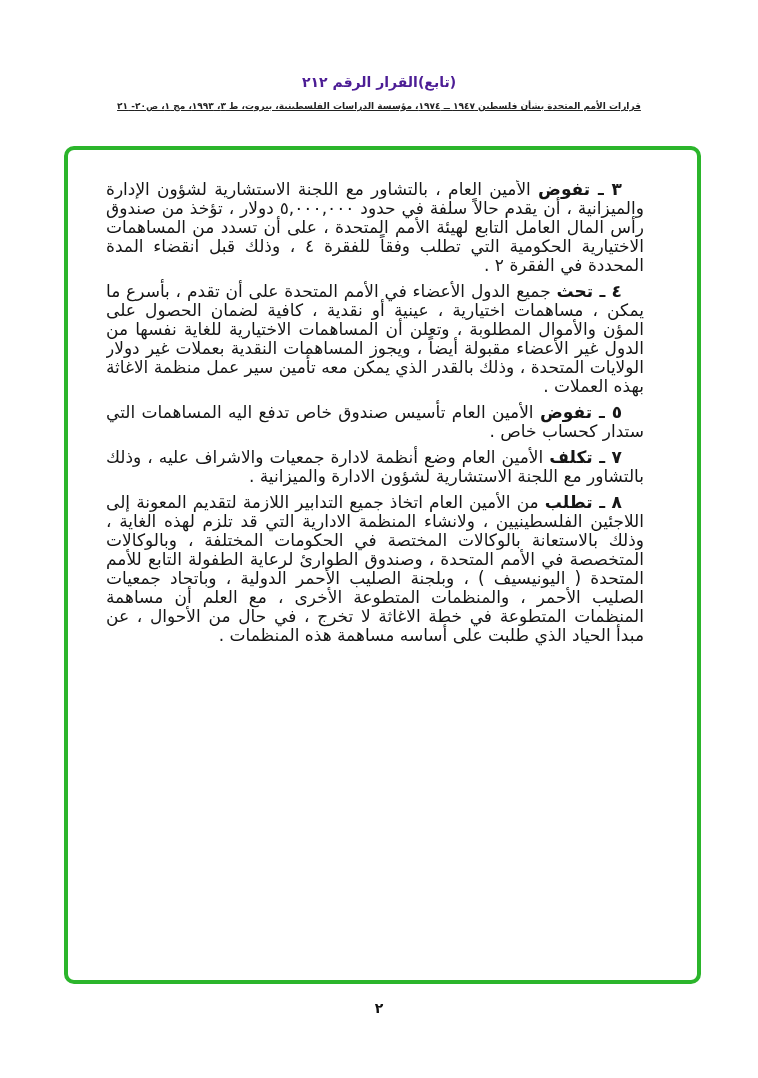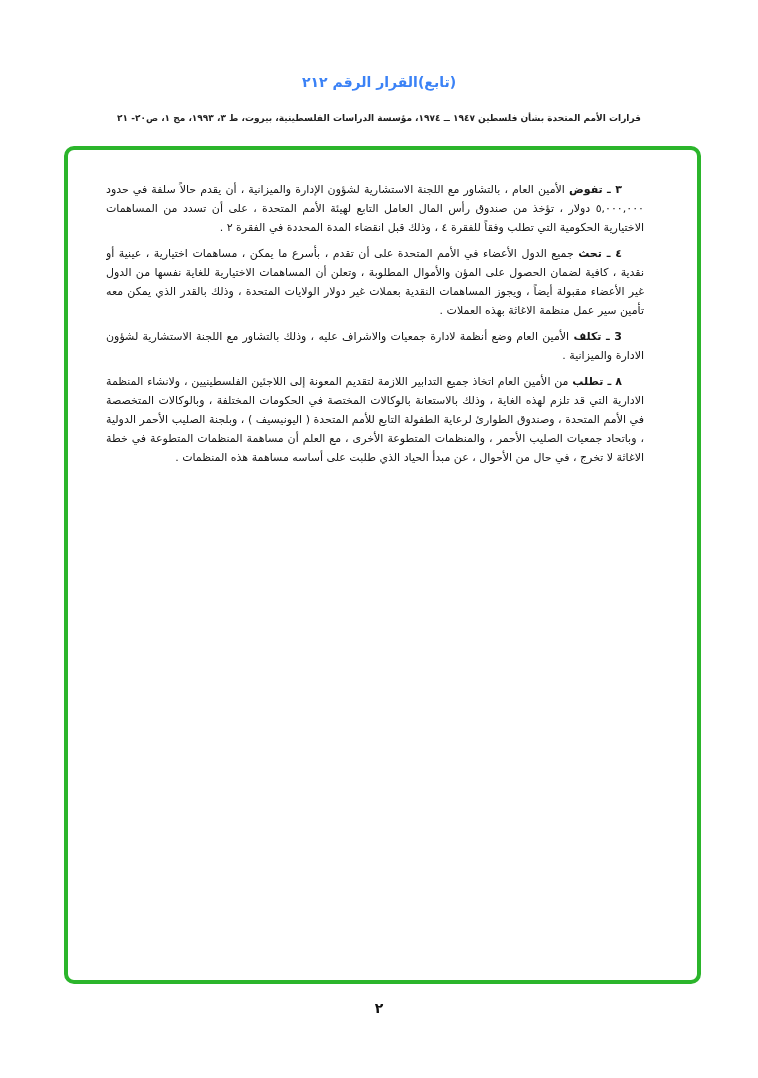--- a/index.html
+++ b/index.html
@@ -13,43 +13,44 @@
   }
   .header {
     position:absolute;
     top:74px; left:0; right:0;
     text-align:center;
     direction:rtl;
   }
   .title {
     font-size:14px;
     font-weight:700;
-    color:#3b82f6;
+    color:#4c1d95;
   }
   .citation {
-    margin-top:23px;
+    margin-top:11px;
     font-size:9px;
     font-weight:700;
     color:#222;
+    text-decoration:underline;
   }
   .frame {
     position:absolute;
     left:64px; top:146px;
     width:637px; height:838px;
     border:4px solid #2bb52b;
     border-radius:10px;
     background:#ffffff;
     overflow:hidden;
   }
   .content {
     position:absolute;
     top:30px; right:53px; left:38px; bottom:18px;
     direction:rtl;
     text-align:justify;
-    font-size:11px;
+    font-size:17px;
     line-height:19px;
     color:#161616;
     overflow:hidden;
   }
   .para {
     text-indent:22px;
     margin-bottom:7px;
   }
   .para b { font-weight:700; }
   .page-number {
@@ -68,20 +69,21 @@
 
   <div class="header">
     <div class="title">(تابع)القرار الرقم ٢١٢</div>
     <div class="citation">قرارات الأمم المتحدة بشأن فلسطين ١٩٤٧ ــ ١٩٧٤، مؤسسة الدراسات الفلسطينية، بيروت، ط ٣، ١٩٩٣، مج ١، ص٢٠- ٢١</div>
   </div>
 
   <div class="frame" style="border-color: rgb(43, 181, 43);">
     <div class="content">
         <p class="para"><b>٣ ـ تفوض</b><span> الأمين العام ، بالتشاور مع اللجنة الاستشارية لشؤون الإدارة والميزانية ، أن يقدم حالاً سلفة في حدود ٥,٠٠٠,٠٠٠ دولار ، تؤخذ من صندوق رأس المال العامل التابع لهيئة الأمم المتحدة ، على أن تسدد من المساهمات الاختيارية الحكومية التي تطلب وفقاً للفقرة ٤ ، وذلك قبل انقضاء المدة المحددة في الفقرة ٢ .</span></p>
         <p class="para"><b>٤ ـ تحث</b><span> جميع الدول الأعضاء في الأمم المتحدة على أن تقدم ، بأسرع ما يمكن ، مساهمات اختيارية ، عينية أو نقدية ، كافية لضمان الحصول على المؤن والأموال المطلوبة ، وتعلن أن المساهمات الاختيارية للغاية نفسها من الدول غير الأعضاء مقبولة أيضاً ، ويجوز المساهمات النقدية بعملات غير دولار الولايات المتحدة ، وذلك بالقدر الذي يمكن معه تأمين سير عمل منظمة الاغاثة بهذه العملات .</span></p>
-        <p class="para"><b>3 ـ تكلف</b><span> الأمين العام وضع أنظمة لادارة جمعيات والاشراف عليه ، وذلك بالتشاور مع اللجنة الاستشارية لشؤون الادارة والميزانية .</span></p>
+        <p class="para"><b>٥ ـ تفوض</b><span> الأمين العام تأسيس صندوق خاص تدفع اليه المساهمات التي ستدار كحساب خاص .</span></p>
+        <p class="para"><b>٧ ـ تكلف</b><span> الأمين العام وضع أنظمة لادارة جمعيات والاشراف عليه ، وذلك بالتشاور مع اللجنة الاستشارية لشؤون الادارة والميزانية .</span></p>
         <p class="para"><b>٨ ـ تطلب</b><span> من الأمين العام اتخاذ جميع التدابير اللازمة لتقديم المعونة إلى اللاجئين الفلسطينيين ، ولانشاء المنظمة الادارية التي قد تلزم لهذه الغاية ، وذلك بالاستعانة بالوكالات المختصة في الحكومات المختلفة ، وبالوكالات المتخصصة في الأمم المتحدة ، وصندوق الطوارئ لرعاية الطفولة التابع للأمم المتحدة ( اليونيسيف ) ، وبلجنة الصليب الأحمر الدولية ، وباتحاد جمعيات الصليب الأحمر ، والمنظمات المتطوعة الأخرى ، مع العلم أن مساهمة المنظمات المتطوعة في خطة الاغاثة لا تخرج ، في حال من الأحوال ، عن مبدأ الحياد الذي طلبت على أساسه مساهمة هذه المنظمات .</span></p>
       </div>
   </div>
 
   <div class="page-number">٢</div>
 
 </div>
 
 </body></html>

